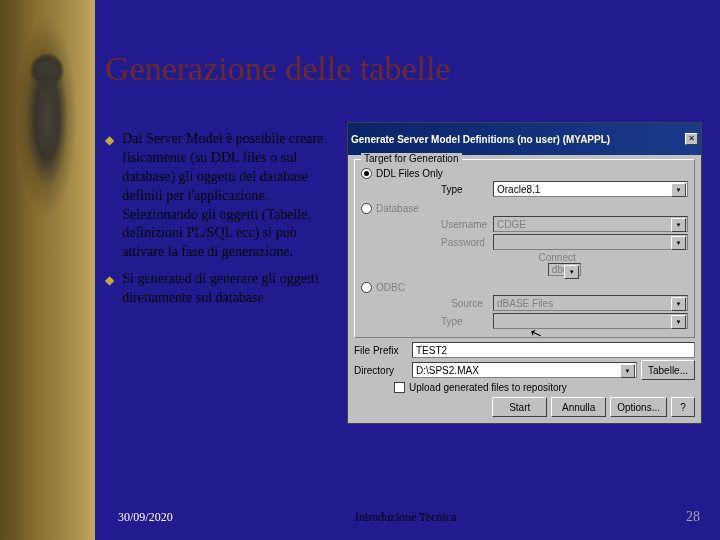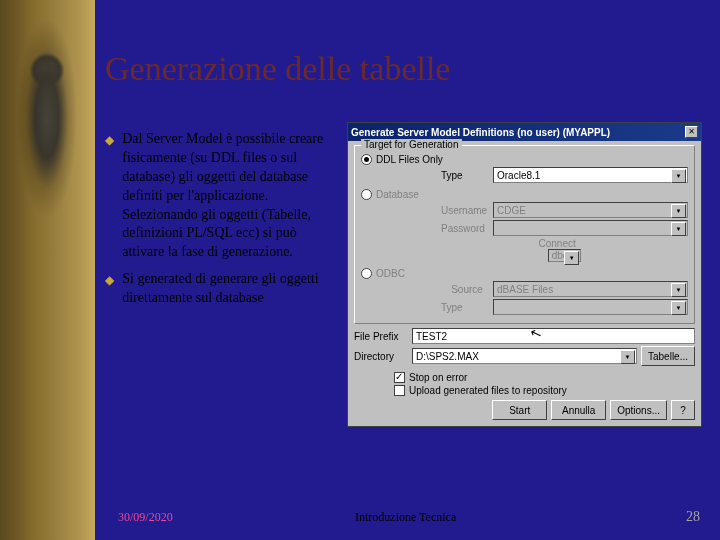--- a/index.html
+++ b/index.html
@@ -3,26 +3,26 @@
 <meta charset="utf-8">
 <style>
   * { box-sizing: border-box; margin: 0; padding: 0; }
   body { width: 720px; height: 540px; background: #221b8f; font-family: Georgia, serif; overflow: hidden; position: relative; }
   .key-strip { position: absolute; left: 0; top: 0; width: 95px; height: 540px; background: linear-gradient(to right, #5a4a20 0%, #6b5525 15%, #8a7030 40%, #9a8040 60%, #b09550 85%, #c5a860 100%); }
   .key-strip::after { content: ""; position: absolute; left: 18px; top: 20px; width: 58px; height: 280px; background: radial-gradient(ellipse 30px 100px at 50% 35%, #3a3a3a 0%, #2a2a2a 40%, rgba(0,0,0,0.2) 70%, transparent 100%), radial-gradient(circle 22px at 50% 18%, #555 0%, #333 60%, transparent 80%); opacity: 0.85; }
   .slide-title { position: absolute; left: 105px; top: 50px; font-size: 34px; color: #6b2a2a; }
   .bullets { position: absolute; left: 105px; top: 130px; width: 230px; color: #000; font-size: 14px; line-height: 1.35; }
   .bullets li { list-style: none; margin-bottom: 8px; display: flex; }
   .bullets li::before { content: "◆"; color: #c9a93a; margin-right: 8px; font-size: 12px; margin-top: 2px; }
-  .footer-date { position: absolute; left: 118px; bottom: 15px; color: #ec4899; font-size: 12px; }
+  .footer-date { position: absolute; left: 118px; bottom: 15px; color: #ffffff; font-size: 12px; }
   .footer-center { position: absolute; left: 355px; bottom: 15px; color: #000; font-size: 12px; }
   .footer-page { position: absolute; right: 20px; bottom: 15px; color: #a3a3a3; font-size: 14px; }
 
   .dialog { position: absolute; left: 347px; top: 122px; width: 355px; background: #c0c0c0; font-family: Tahoma, Arial, sans-serif; font-size: 10px; border: 1px solid #404040; }
-  .titlebar { background: linear-gradient(to right, #0a246a, #1a3a8a); color: #fff; display: flex; justify-content: space-between; align-items: center; padding: 2px 3px; height: 18px; }
+  .titlebar { background: linear-gradient(to right, #0a246a, #1a3a8a); color: #fff; display: flex; justify-content: space-between; align-items: center; padding: 16px 3px; height: 18px; }
   .titlebar span { font-weight: bold; font-size: 10px; }
   .close-btn { width: 13px; height: 12px; background: #c0c0c0; border: 1px solid #fff; border-right-color: #404040; border-bottom-color: #404040; font-size: 8px; text-align: center; line-height: 10px; font-family: Arial; color: #000; }
   .dlg-body { padding: 4px 6px 6px; }
   .tabs { display: flex; border-bottom: 1px solid #808080; margin-bottom: 4px; }
   .tab { border: 1px solid #808080; border-bottom: none; border-top-color: #fff; border-left-color: #fff; padding: 2px 8px; background: #c0c0c0; margin-right: 2px; font-size: 10px; }
   .tab.active { position: relative; top: 1px; background: #c0c0c0; }
   .fieldset { border: 1px solid #808080; border-top-color: #fff; border-left-color: #fff; padding: 6px; margin-bottom: 4px; position: relative; }
   .fieldset::before { content: attr(data-legend); position: absolute; top: -7px; left: 6px; background: #c0c0c0; padding: 0 3px; font-size: 10px; }
   .row { display: flex; align-items: center; margin: 2px 0; }
   .radio, .chk { width: 11px; height: 11px; background: #fff; border: 1px solid #404040; margin-right: 4px; flex-shrink: 0; }
@@ -120,24 +120,20 @@
         </div>
     </div>
     <div class="row">
       <span class="lbl-s on" style="width:58px">Directory</span>
       <div class="combo" style="flex:1">
           <span>D:\SPS2.MAX</span>
         </div>
       <div class="btn" style="margin-left:4px;min-width:50px">Tabelle...</div>
     </div>
 
-    <div class="row" style="margin-top:6px;margin-left:40px;">
-      <div class="chk checked"></div>
-      <span>Stop on error</span>
-    </div>
     <div class="row" style="margin-left:40px;">
       <div class="chk"></div>
       <span>Upload generated files to repository</span>
     </div>
 
     <div class="btnrow">
       <div class="btn">Start</div>
       <div class="btn">Annulla</div>
       <div class="btn">Options...</div>
       <div class="btn" style="min-width:24px">?</div>

